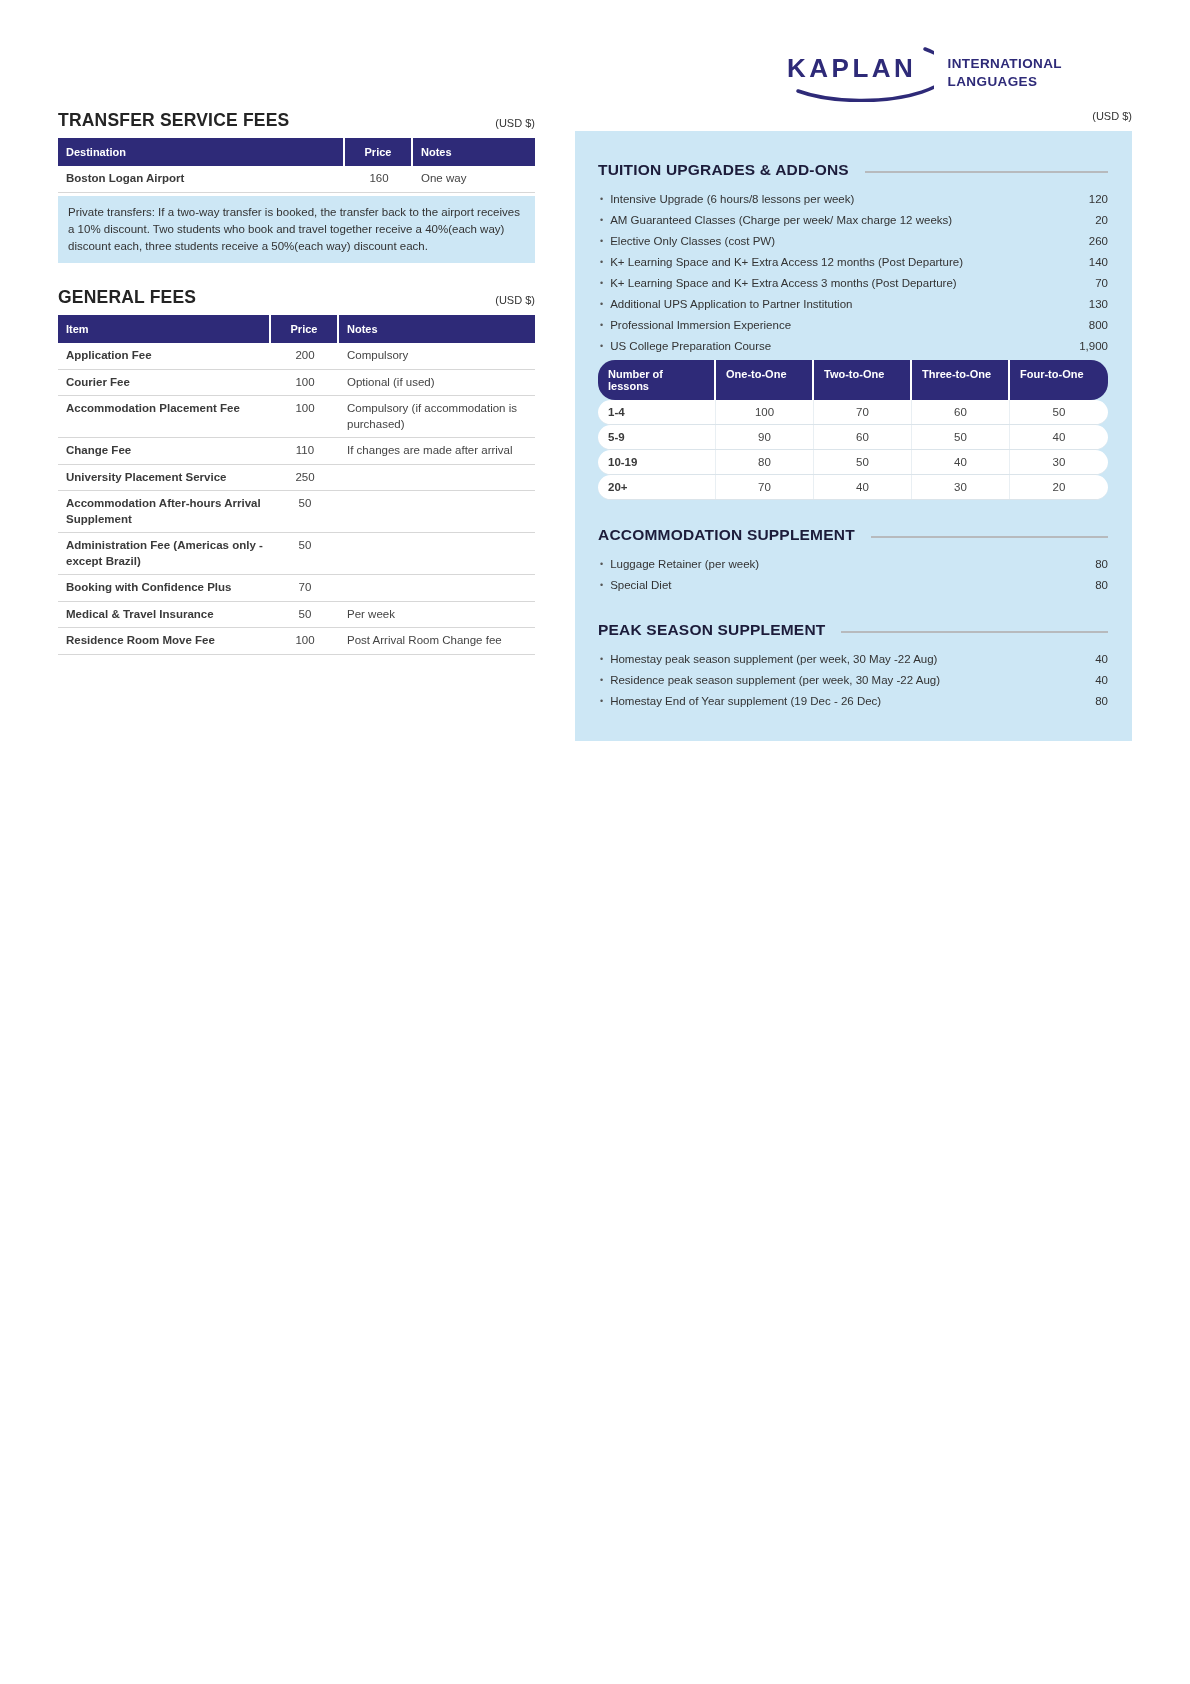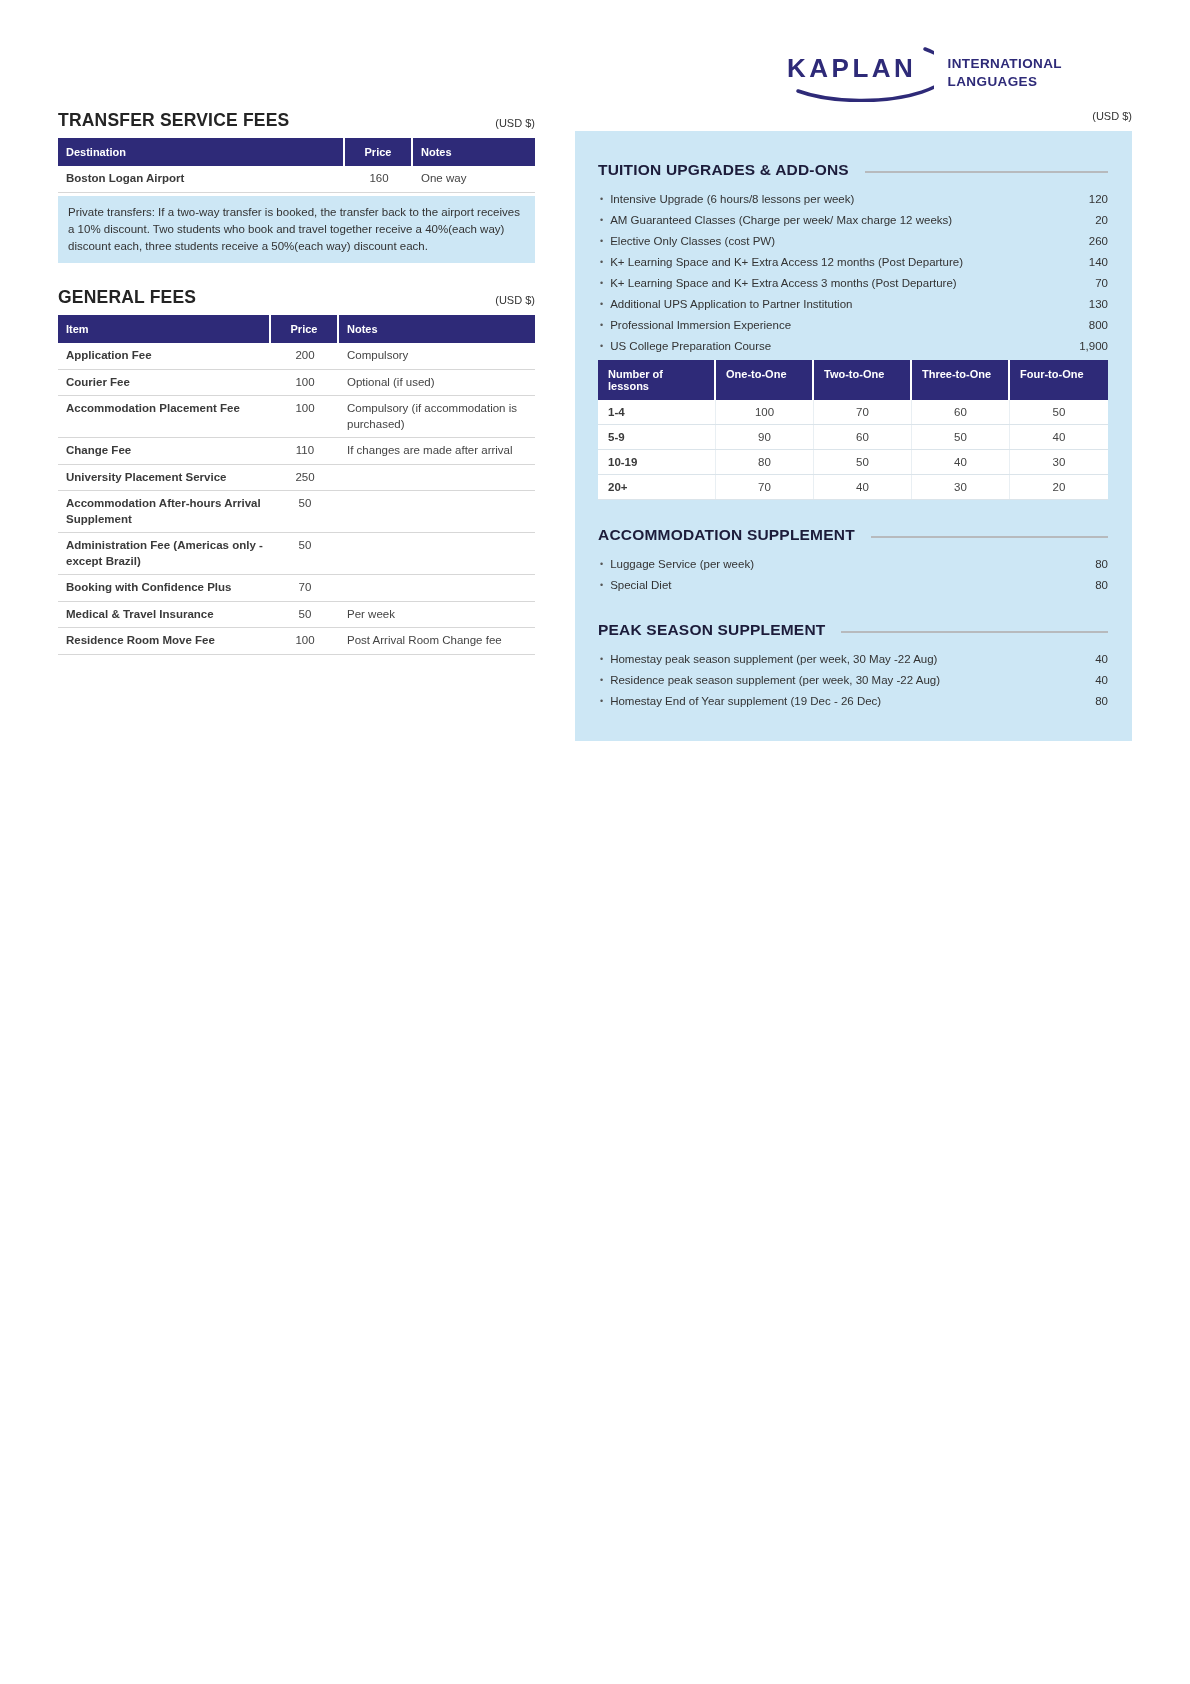--- a/index.html
+++ b/index.html
@@ -44,21 +44,21 @@
   .shead h2 { font-size:15.5px; font-weight:700; color:#1c1c3a; letter-spacing:.2px; white-space:nowrap; }
   .shead .rule { flex:1; height:2.5px; background:#b7babd; margin-left:16px; position:relative; top:2px; }
 
   .bullet-row { display:flex; align-items:baseline; padding:4.5px 0; font-size:11.5px; color:#333; }
   .bullet-row .dot { color:#555; font-size:9px; margin:0 7px 0 2px; position:relative; top:-1px; }
   .bullet-row .lbl { flex:1; padding-right:10px; }
   .bullet-row .val { text-align:right; white-space:nowrap; }
 
   
   .pl-table { margin-top:4px; }
-  .pl-head, .pl-row { display:grid; grid-template-columns:118px 1fr 1fr 1fr 1fr; }
+  .pl-head, .pl-row { display:grid; grid-template-columns:118px 1fr 1fr 1fr 1fr;border-radius:17px; }
   .pl-head { background:#2e2a78; color:#fff; font-size:11px; font-weight:700; }
   .pl-head > div { padding:8px 10px; }
   .pl-head > div:first-child { text-align:left; }
   .pl-head > div:not(:last-child) { border-right:2px solid #fff; }
   .pl-row { background:#fff; border-bottom:1px solid #dbe4ea; font-size:11.5px; }
   .pl-row > div { padding:6px 10px; text-align:center; color:#444; border-right:1px solid #e9eff3; }
   .pl-row > div:last-child { border-right:none; }
   .pl-row .pl-first { text-align:left; font-weight:700; color:#3a3a3a; }
 
   
@@ -259,21 +259,21 @@
       </div>
 
       <div class="shead later">
         <h2>ACCOMMODATION SUPPLEMENT</h2>
         <div class="rule"></div>
       </div>
 
       <div>
         <div class="bullet-row">
           <span class="dot">•</span>
-          <span class="lbl">Luggage Service (per week)</span>
+          <span class="lbl">Luggage Retainer (per week)</span>
           <span class="val">80</span>
         </div>
         <div class="bullet-row">
           <span class="dot">•</span>
           <span class="lbl">Special Diet</span>
           <span class="val">80</span>
         </div>
       </div>
 
       <div class="shead later">

